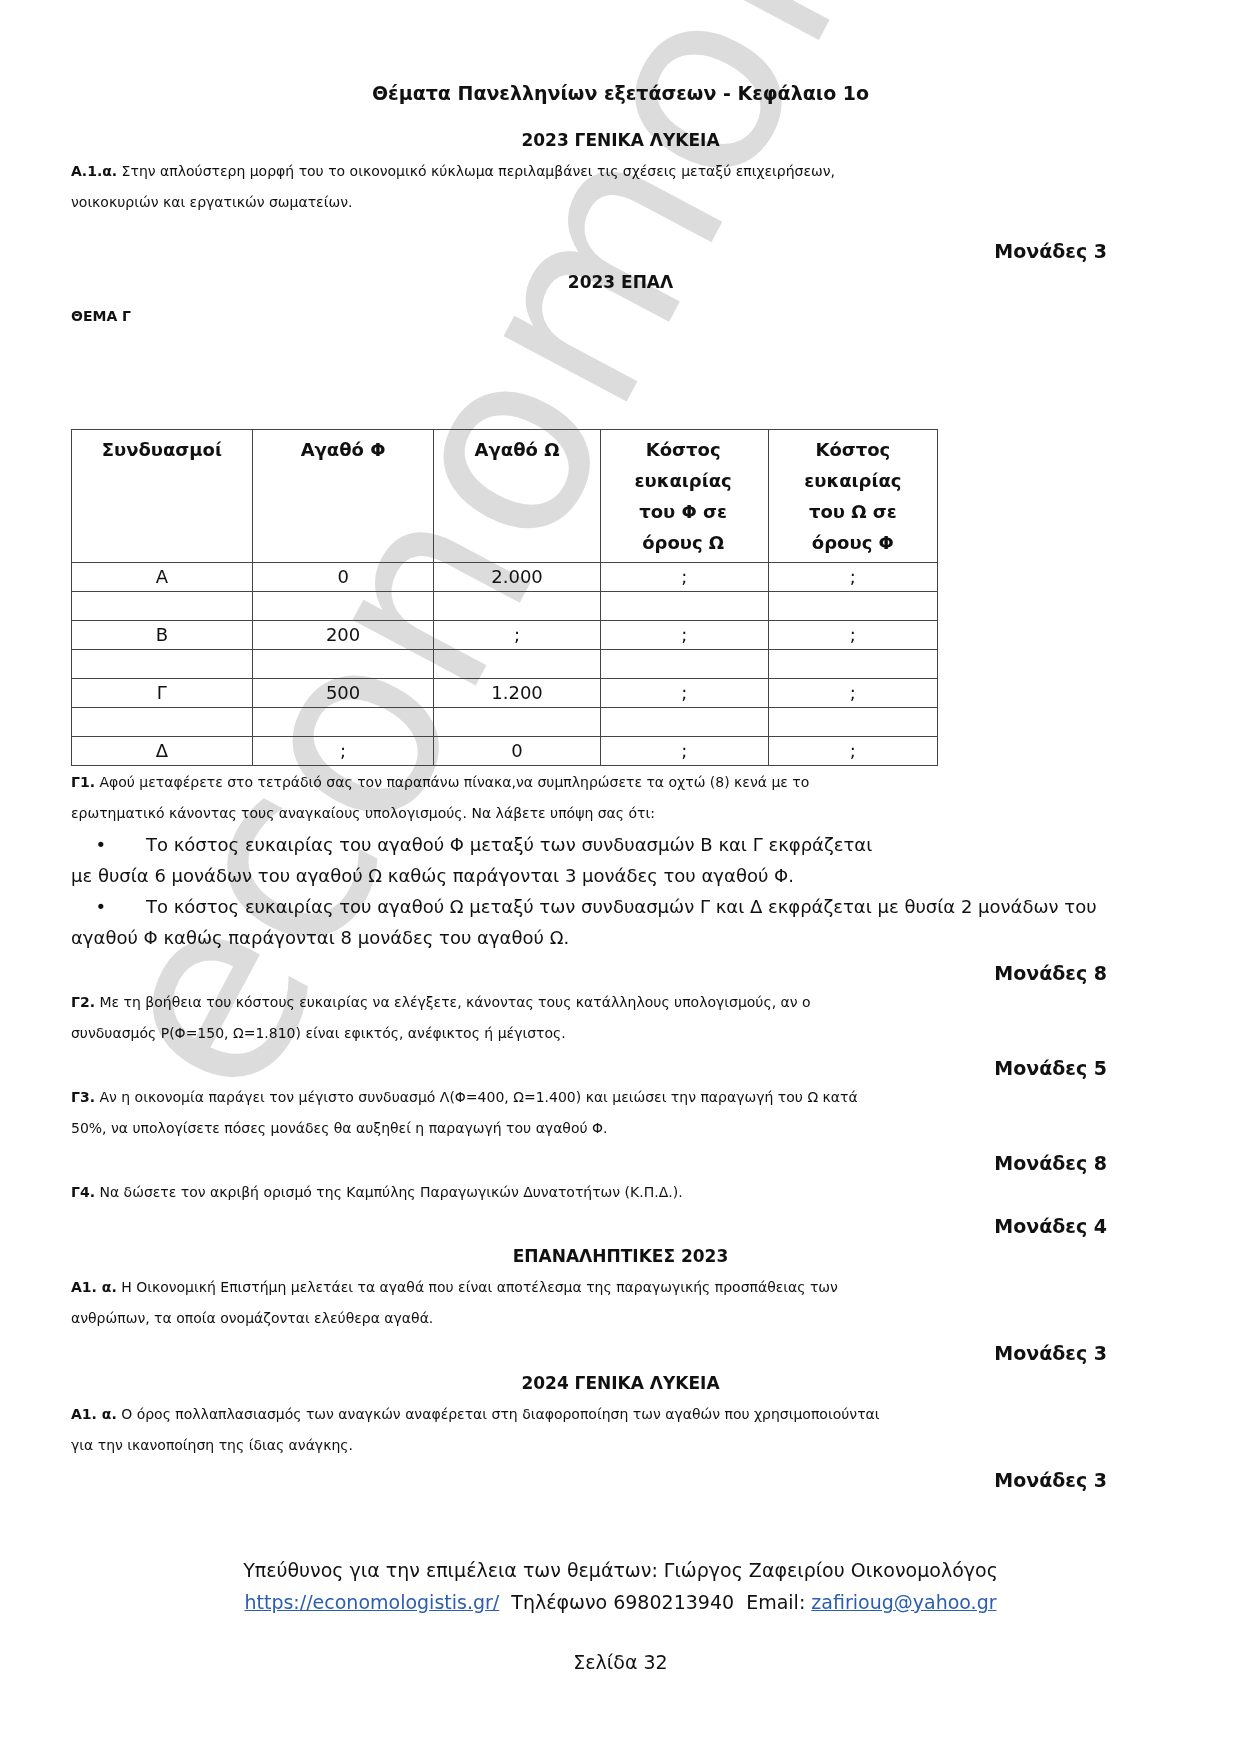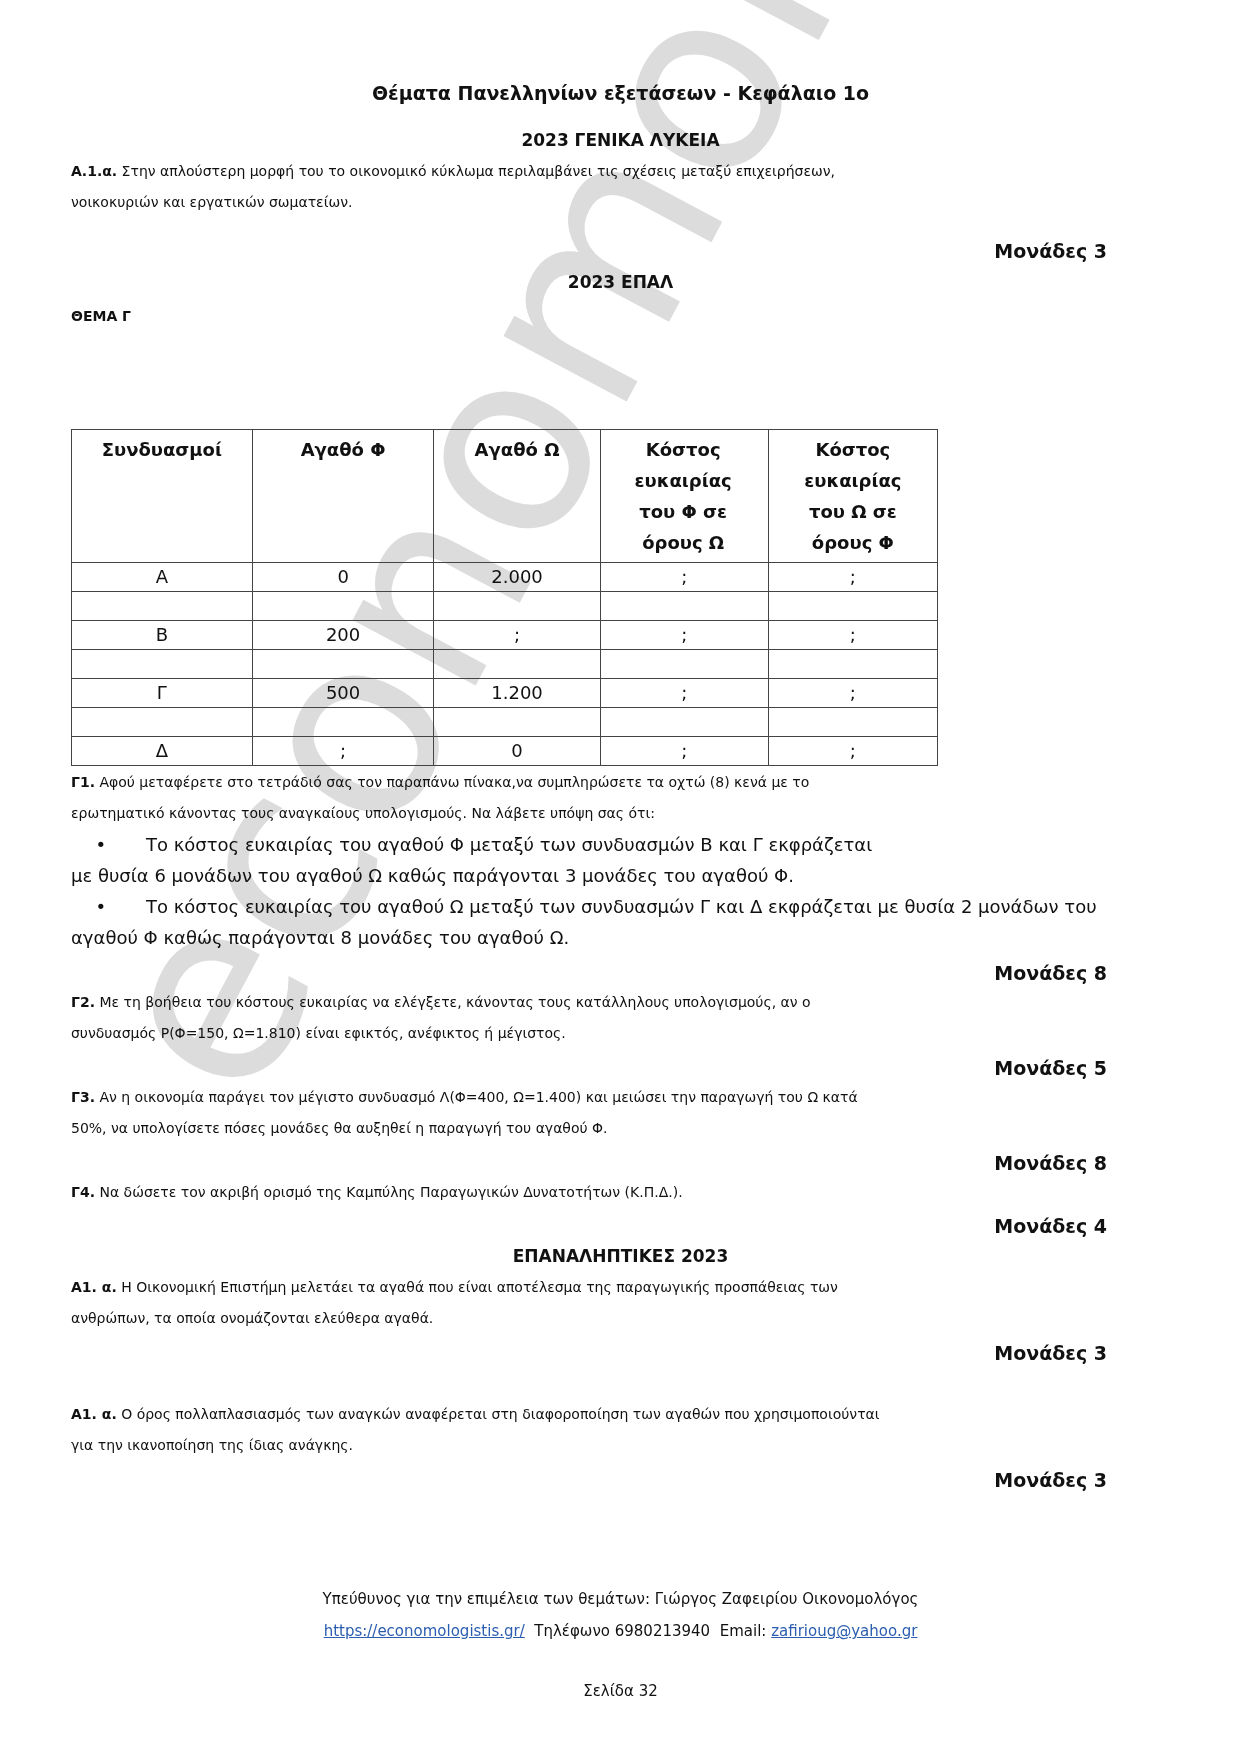--- a/index.html
+++ b/index.html
@@ -26,21 +26,21 @@
     border-collapse: collapse; font-size: 18px;
   }
   table.cost td, table.cost th {
     border: 1.5px solid #444; text-align: center; padding: 0;
   }
   table.cost th { height: 128px; vertical-align: top; font-weight: bold; line-height: 31px; padding-top: 4px; }
   table.cost td { height: 28px; line-height: 28px; }
   .bullet-line { left: 71px; width: 1110px; font-size: 18px; line-height: 31px; }
   .bullet-dot { display: inline-block; width: 75px; text-align: right; padding-right: 40px; box-sizing: border-box; }
   .bullet-dot::before { content: "\2022"; }
-  .footer { font-size: 15px; margin-top: 31px; }
+  .footer { font-size: 19px; }
   .link { color: #2a5db0; text-decoration: underline; }
 </style>
 </head>
 <body>
 
 <div class="watermark">economologistis.gr</div>
 
 <div class="page">
 
   <div class="abs center title">Θέματα Πανελληνίων εξετάσεων - Κεφάλαιο 1ο</div>
@@ -156,20 +156,21 @@
   </div>
   <div class="abs marks" style="top:1211px">Μονάδες 4</div>
 
   <div class="abs center heading" style="top:1242px">ΕΠΑΝΑΛΗΠΤΙΚΕΣ 2023</div>
   <div class="abs text" style="top:1268px">
     <span class="label">Α1. α.</span><span> Η Οικονομική Επιστήμη μελετάει τα αγαθά που είναι αποτέλεσμα της παραγωγικής προσπάθειας των</span><br>
     <span>ανθρώπων, τα οποία ονομάζονται ελεύθερα αγαθά.</span>
   </div>
   <div class="abs marks" style="top:1338px">Μονάδες 3</div>
 
+  <div class="abs center heading" style="top:1369px">2024 ΓΕΝΙΚΑ ΛΥΚΕΙΑ</div>
   <div class="abs text" style="top:1395px">
     <span class="label">Α1. α.</span><span> Ο όρος πολλαπλασιασμός των αναγκών αναφέρεται στη διαφοροποίηση των αγαθών που χρησιμοποιούνται</span><br>
     <span>για την ικανοποίηση της ίδιας ανάγκης.</span>
   </div>
   <div class="abs marks" style="top:1465px">Μονάδες 3</div>
 
   <div class="abs center footer" style="top:1555px">Υπεύθυνος για την επιμέλεια των θεμάτων: Γιώργος Ζαφειρίου Οικονομολόγος</div>
   <div class="abs center footer" style="top:1587px">
     <span class="link" style="color: rgb(42, 93, 176);">https://economologistis.gr/</span>&nbsp;&nbsp;<span>Τηλέφωνο 6980213940</span>&nbsp;&nbsp;<span>Email:</span> <span class="link" style="color: rgb(42, 93, 176);">zafirioug@yahoo.gr</span>
   </div>

